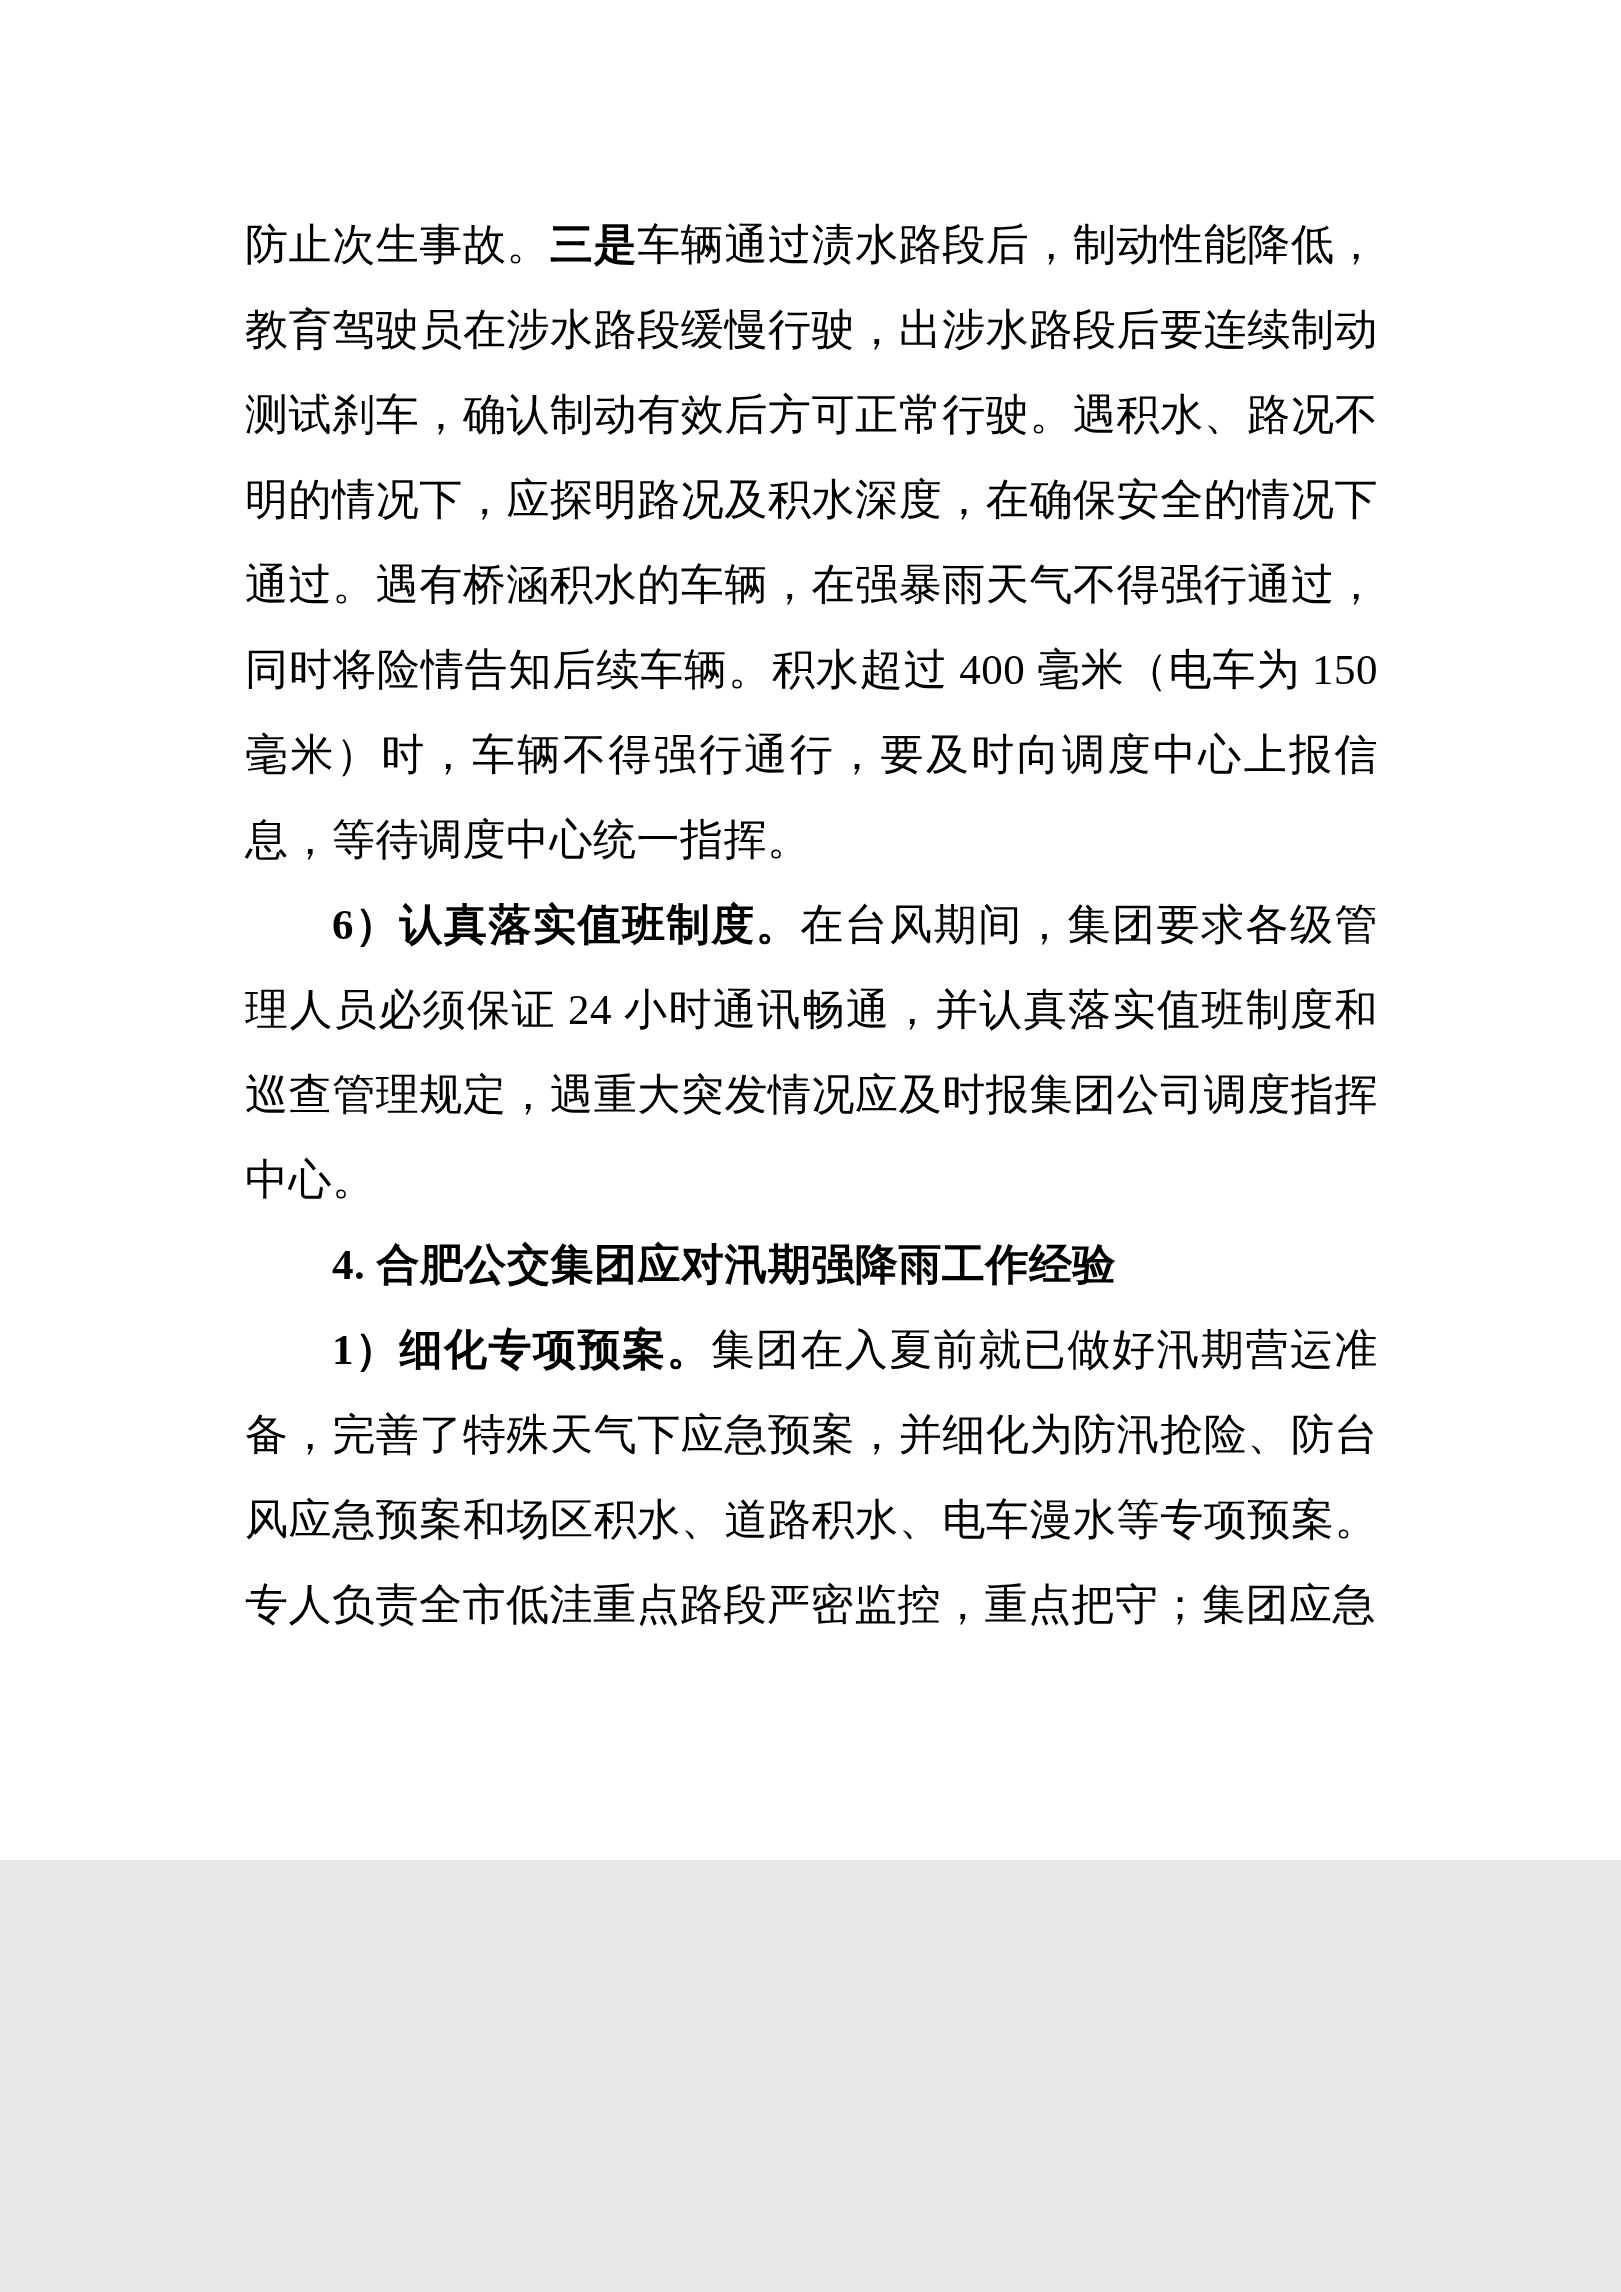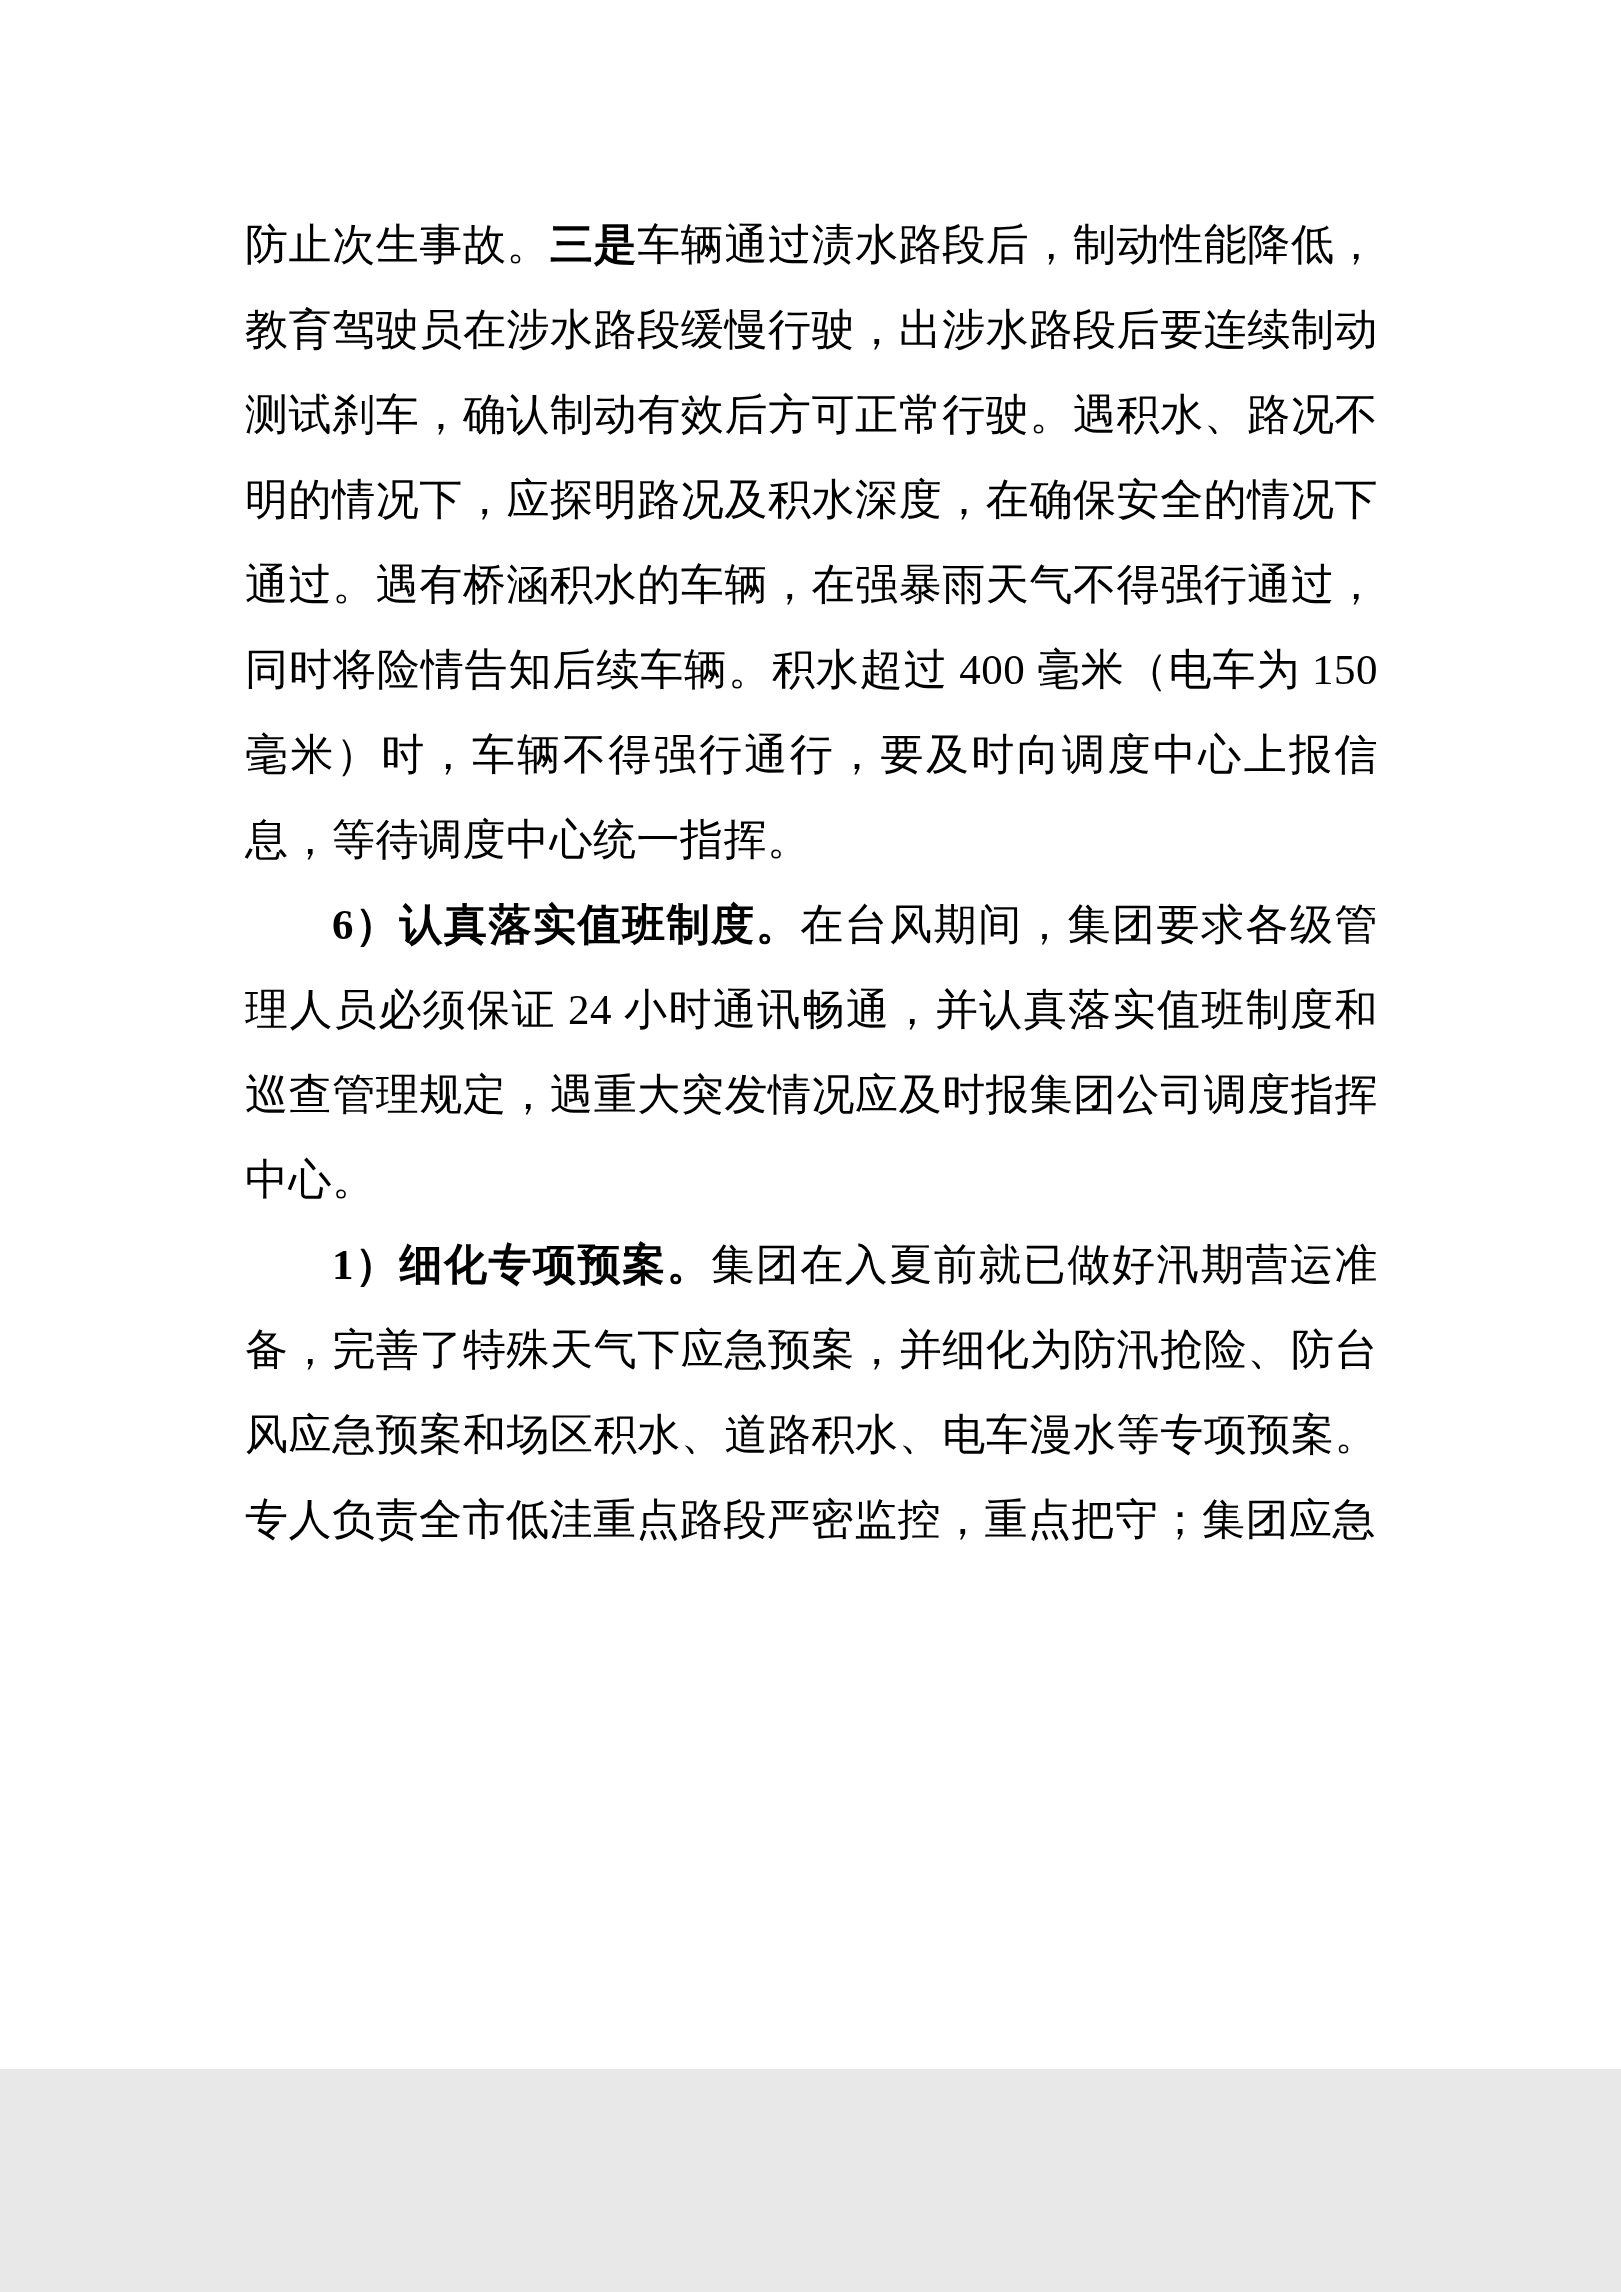--- a/index.html
+++ b/index.html
@@ -3,21 +3,21 @@
 <meta charset="utf-8">
 <style>
   html, body {
     margin: 0;
     padding: 0;
     background: #e8e8e8;
   }
   .page {
     position: relative;
     width: 1621px;
-    height: 2069px;
+    height: 1860px;
     margin: 0 auto;
     background: #ffffff;
     overflow: hidden;
     color: #000000;
     font-family: "Liberation Serif", "DejaVu Serif", serif;
   }
   .text-body {
     position: absolute;
     left: 245px;
     top: 202px;
@@ -59,20 +59,23 @@
 
     <p class="para">
       <span>防止次生事故。</span><b>三是</b><span>车辆通过渍水路段后，制动性能降低，教育驾驶员在涉水路段缓慢行驶，出涉水路段后要连续制动测试刹车，确认制动有效后方可正常行驶。遇积水、路况不明的情况下，应探明路况及积水深度，在确保安全的情况下通过。遇有桥涵积水的车辆，在强暴雨天气不得强行通过，同时将险情告知后续车辆。积水超过 400 毫米（电车为 150 毫米）时，车辆不得强行通行，要及时向调度中心上报信息，等待调度中心统一指挥。</span>
     </p>
 
 
     <p class="para indent">
       <b>6）认真落实值班制度。</b><span>在台风期间，集团要求各级管理人员必须保证 24 小时通讯畅通，并认真落实值班制度和巡查管理规定，遇重大突发情况应及时报集团公司调度指挥中心。</span>
     </p>
 
+    <p class="para indent">
+      <b>4. 合肥公交集团应对汛期强降雨工作经验</b>
+    </p>
 
     <p class="para indent">
       <b>1）细化专项预案。</b><span>集团在入夏前就已做好汛期营运准备，完善了特殊天气下应急预案，并细化为防汛抢险、防台风应急预案和场区积水、道路积水、电车漫水等专项预案。专人负责全市低洼重点路段严密监控，重点把守；集团应急</span>
     </p>
 
   </div>
 
   <div class="footer-pagenum">28</div>
 
 </div>

